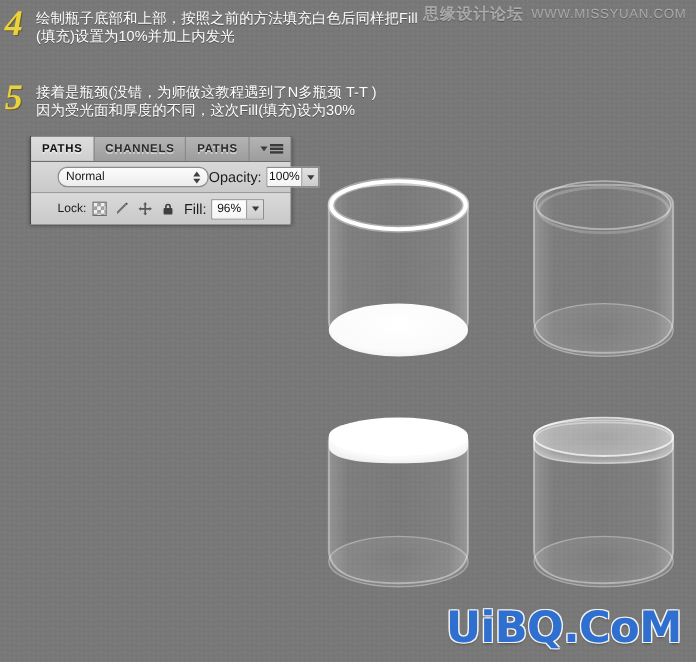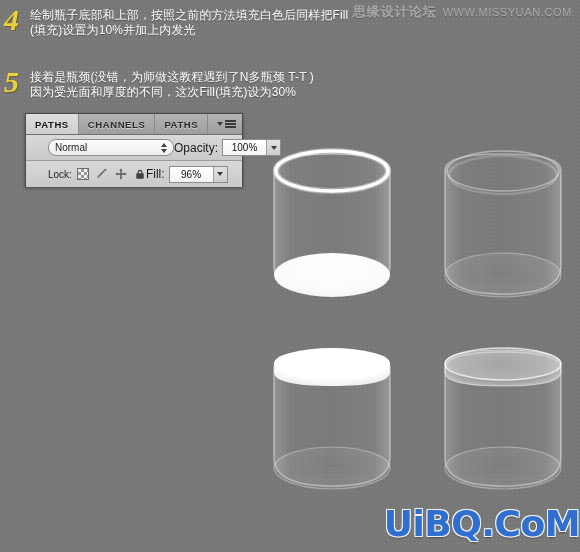--- a/index.html
+++ b/index.html
@@ -74,21 +74,21 @@
   }
   #wm-top .wm-en {
     font-size: 11px;
     font-weight: normal;
     color: rgba(230,230,230,0.52);
     letter-spacing: 0.6px;
     text-shadow: 0 1px 0 rgba(0,0,0,0.25);
   }
   #wm-logo {
     position: absolute;
-    right: 0;
+    right: 12px;
     bottom: 8px;
     font-family: "DejaVu Sans", sans-serif;
     font-size: 36px;
     font-weight: bold;
     letter-spacing: -0.5px;
     color: #2f6fd0;
     text-shadow:
       -1px -1px 0 #f2f2f2,  1px -1px 0 #f2f2f2,
       -1px  1px 0 #f2f2f2,  1px  1px 0 #f2f2f2,
        0    2px 2px rgba(0,0,0,0.35);
@@ -210,21 +210,21 @@
   }
   .num-field {
     display: flex;
     align-items: stretch;
     height: 17px;
     border: 1px solid #8c8c8c;
     background: #fff;
     box-sizing: border-box;
   }
   .num-field .val {
-    width: 43px;
+    width: 28px;
     display: flex;
     align-items: center;
     justify-content: center;
     font-size: 10px;
     color: #111;
     background: linear-gradient(#ffffff, #f4f4f4);
   }
   .num-field .drop {
     width: 13px;
     display: flex;

